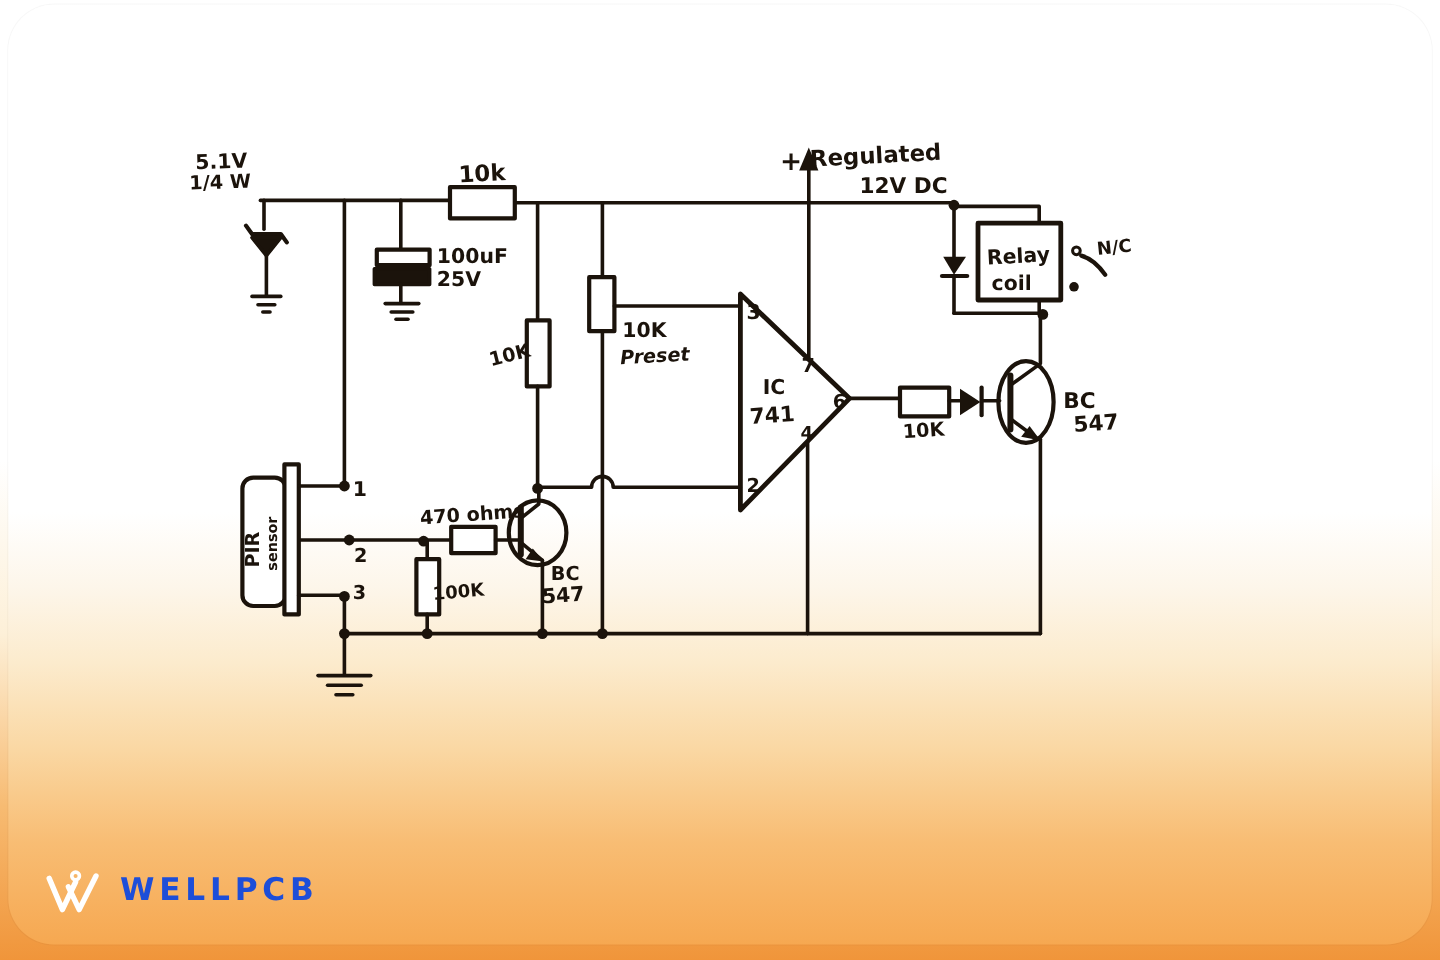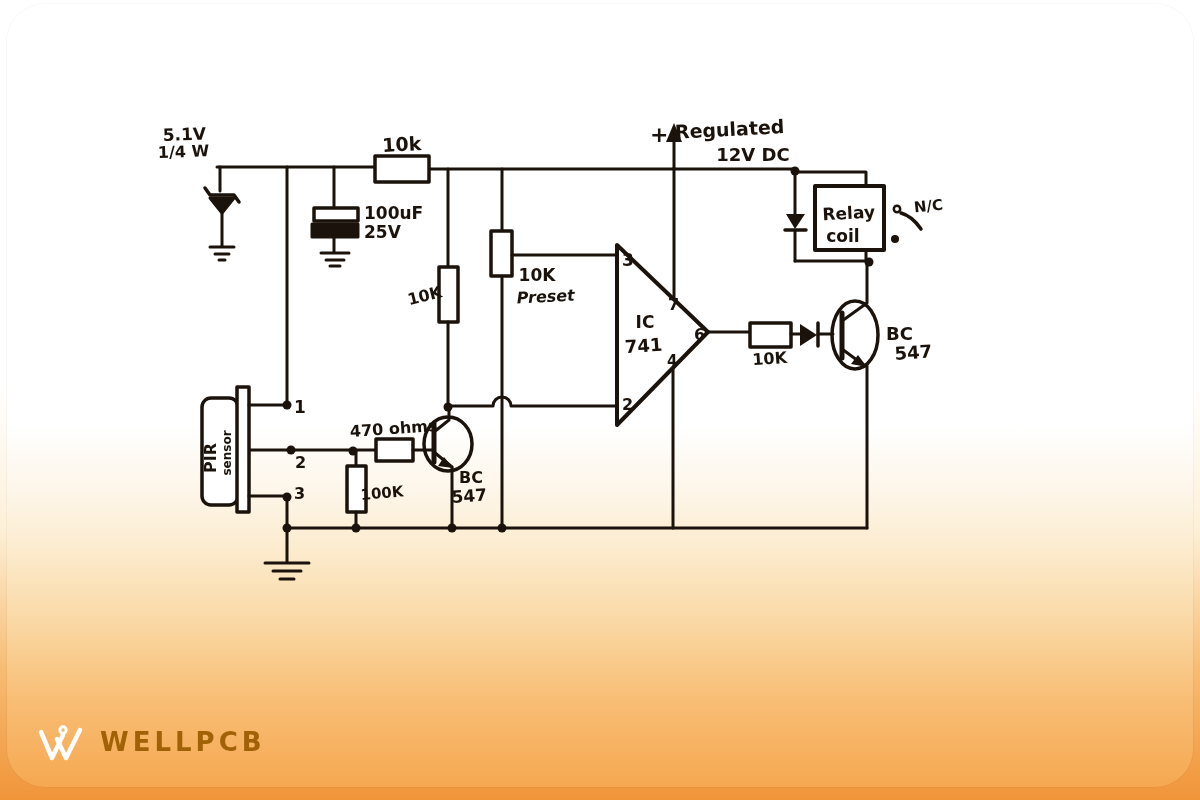--- a/index.html
+++ b/index.html
@@ -15,21 +15,21 @@
     background:linear-gradient(180deg,#ffffff 0%,#ffffff 54%,#fdf6ea 62%,#fcebcd 70%,#fad8a4 79%,#f8bd74 89%,#f6a851 100%);
     box-shadow:0 0 0 1px rgba(0,0,0,0.03);
   }
   svg text{fill:#1b130b;font-family:"DejaVu Sans",sans-serif;font-weight:bold;}
   .hand{font-weight:bold;}
   .logo{
     position:absolute;left:36px;top:720px;height:44px;
     display:flex;align-items:center;gap:10px;color:#ffffff;
   }
   .logo-text{
-    font-size:26px;font-weight:bold;letter-spacing:4px;color:#a16207;
+    font-size:26px;font-weight:bold;letter-spacing:4px;color:#1d4ed8;
   }
 </style>
 </head>
 <body>
 
 <div class="card">
 <svg width="1186" height="783" viewBox="7 4 1186 783" style="position:absolute;left:0;top:0;">
   <g stroke="#1b130b" stroke-width="3" fill="none" stroke-linecap="round" stroke-linejoin="round">
 
     <g>

